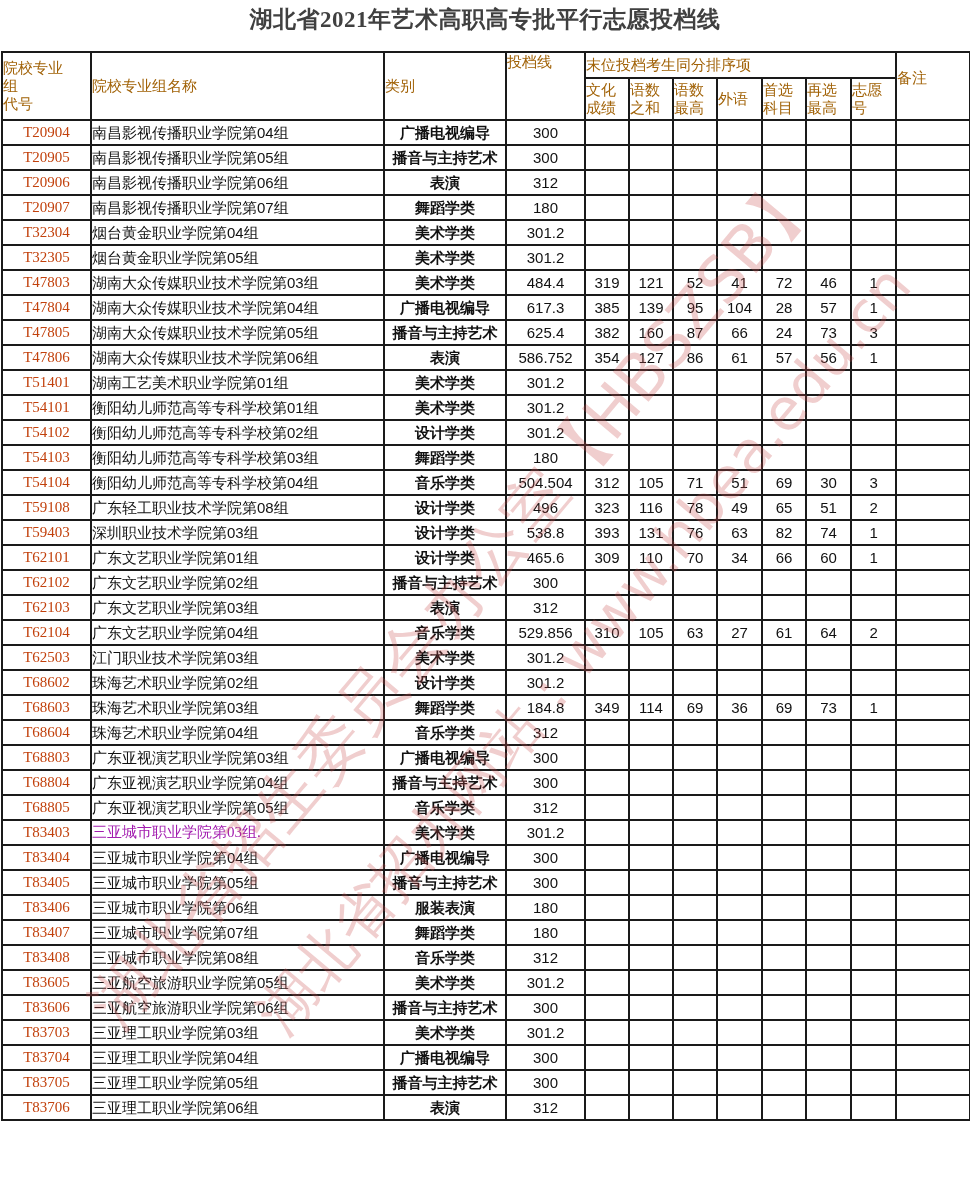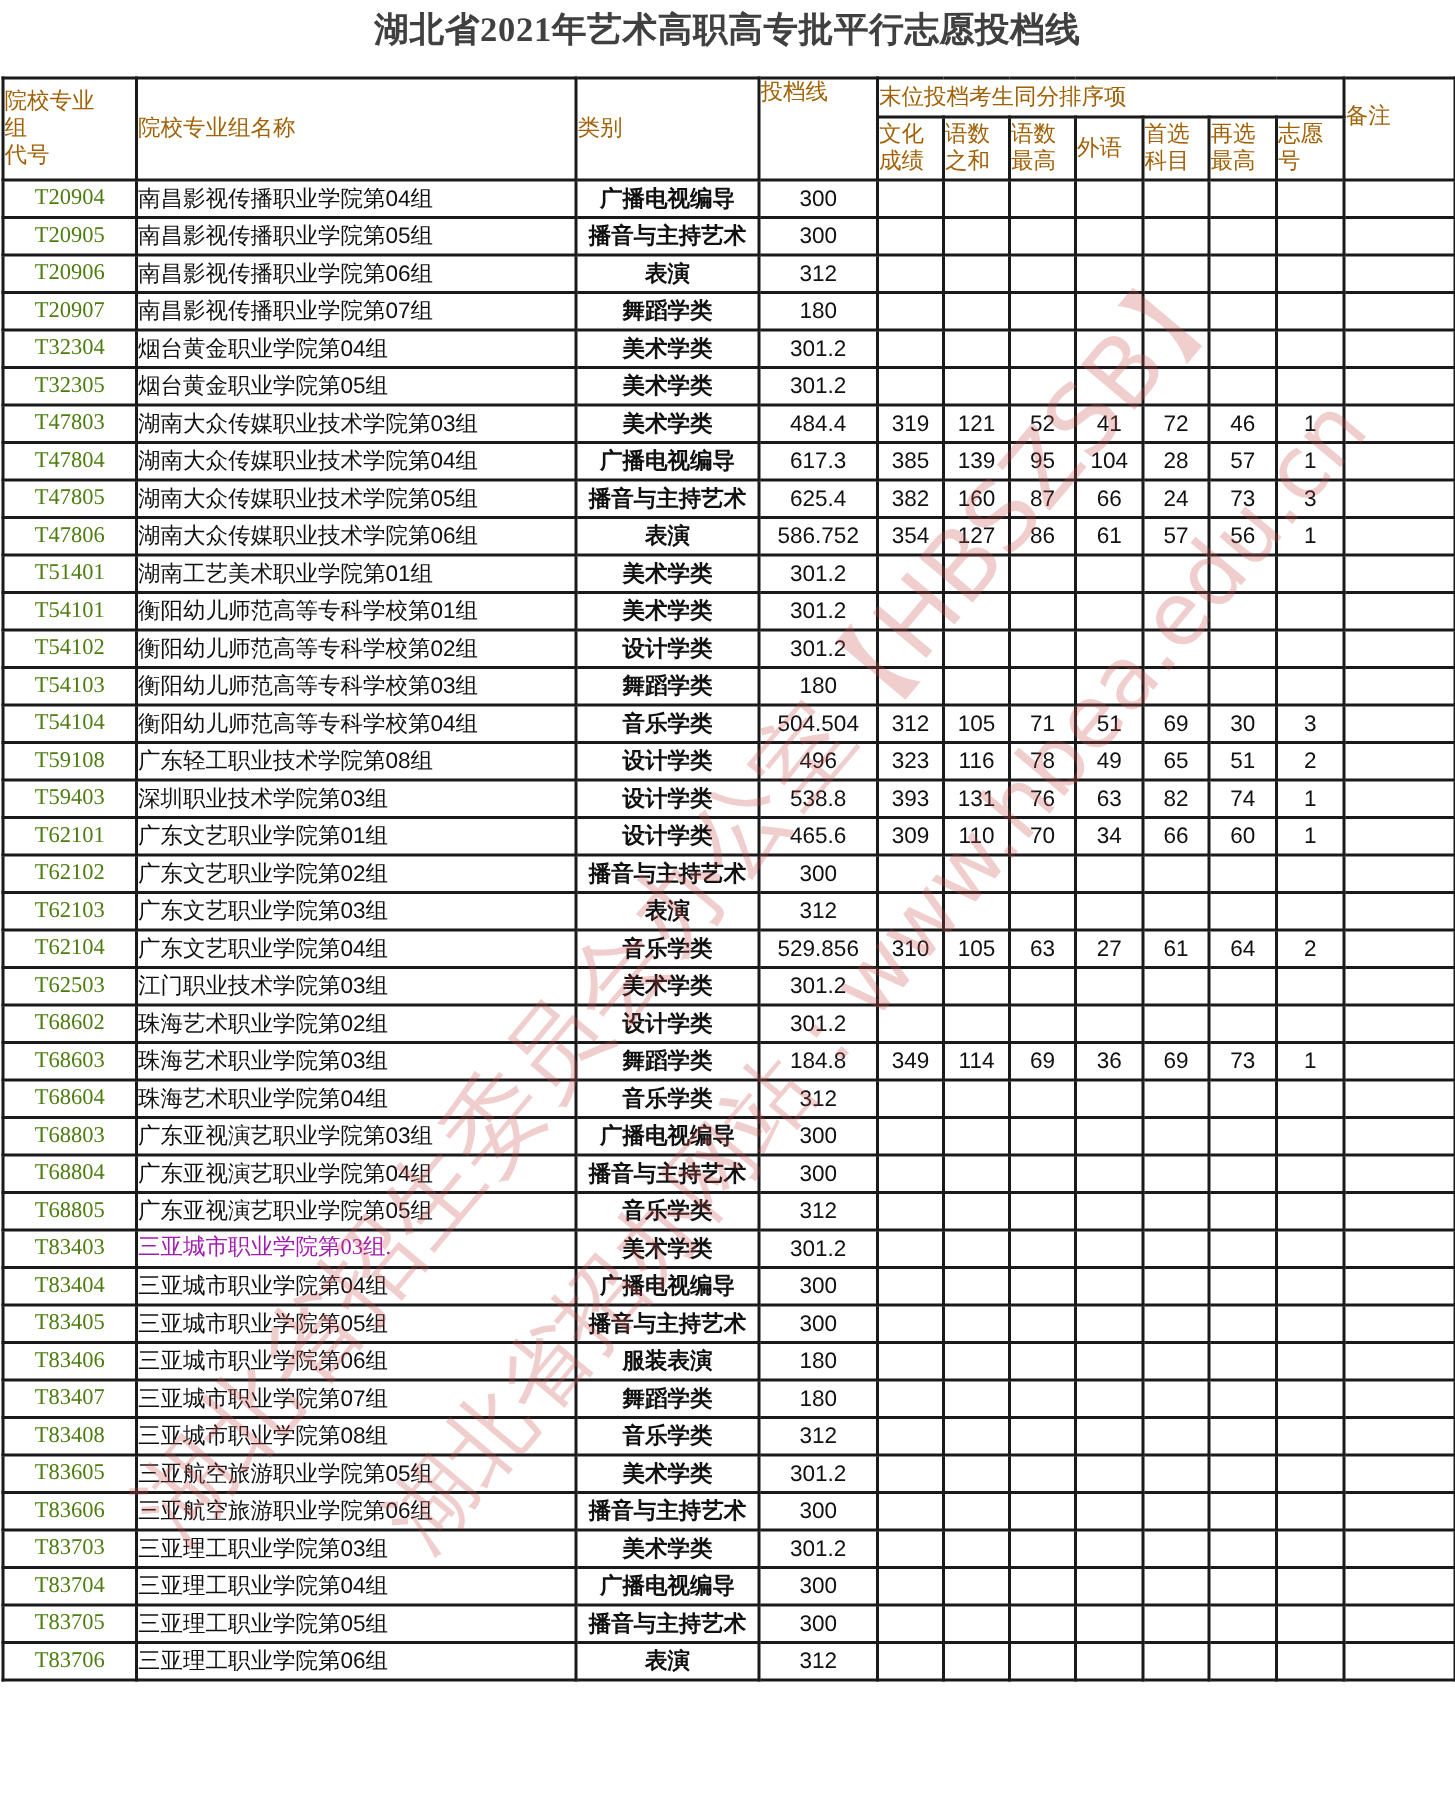--- a/index.html
+++ b/index.html
@@ -4,21 +4,21 @@
 <style>
   html, body { margin: 0; padding: 0; background: #ffffff; }
   body { width: 970px; height: 1200px; position: relative; overflow: hidden; font-family: "Liberation Sans", "DejaVu Sans", sans-serif; color: #111; }
   .title { position: absolute; left: 0; top: 4px; width: 970px; text-align: center; font-family: "Liberation Serif", "DejaVu Serif", serif; font-size: 23px; font-weight: bold; letter-spacing: 0.5px; color: #404040; }
   table.grid { position: absolute; left: 1px; top: 51px; border-collapse: collapse; table-layout: fixed; width: 968px; }
   table.grid td, table.grid th { border: 2px solid #1a1a1a; padding: 0; overflow: hidden; white-space: nowrap; }
   table.grid th { font-family: "Liberation Serif", "DejaVu Serif", serif; font-weight: normal; font-size: 15px; color: #a16207; line-height: 18px; text-align: left; }
   th.top { height: 24px; }
   th.sub { height: 40px; font-size: 15px; line-height: 19px; white-space: normal; }
   tr.row td { height: 23px; font-size: 15px; line-height: 23px; }
-  td.code { text-align: center; font-family: "Liberation Serif", "DejaVu Serif", serif; color: #4d7c0f; }
+  td.code { text-align: center; font-family: "Liberation Serif", "DejaVu Serif", serif; color: #c2410c; }
   td.name { text-align: left; padding-left: 3px; }
   td.name.light { font-family: "Liberation Serif", "DejaVu Serif", serif; color: #a21caf; }
   td.cat { text-align: center; padding-left: 1px; font-weight: bold; }
   td.num { text-align: center; }
   .watermark { position: absolute; pointer-events: none; color: rgba(200, 80, 80, 0.28); font-family: "DejaVu Sans", sans-serif; white-space: nowrap; transform-origin: left top; }
   .wm1 { left: 70px; top: 990px; font-size: 64px; transform: rotate(-50deg); }
   .wm2 { left: 240px; top: 1000px; font-size: 58px; transform: rotate(-50deg); }
 </style>
 </head>
 <body>

